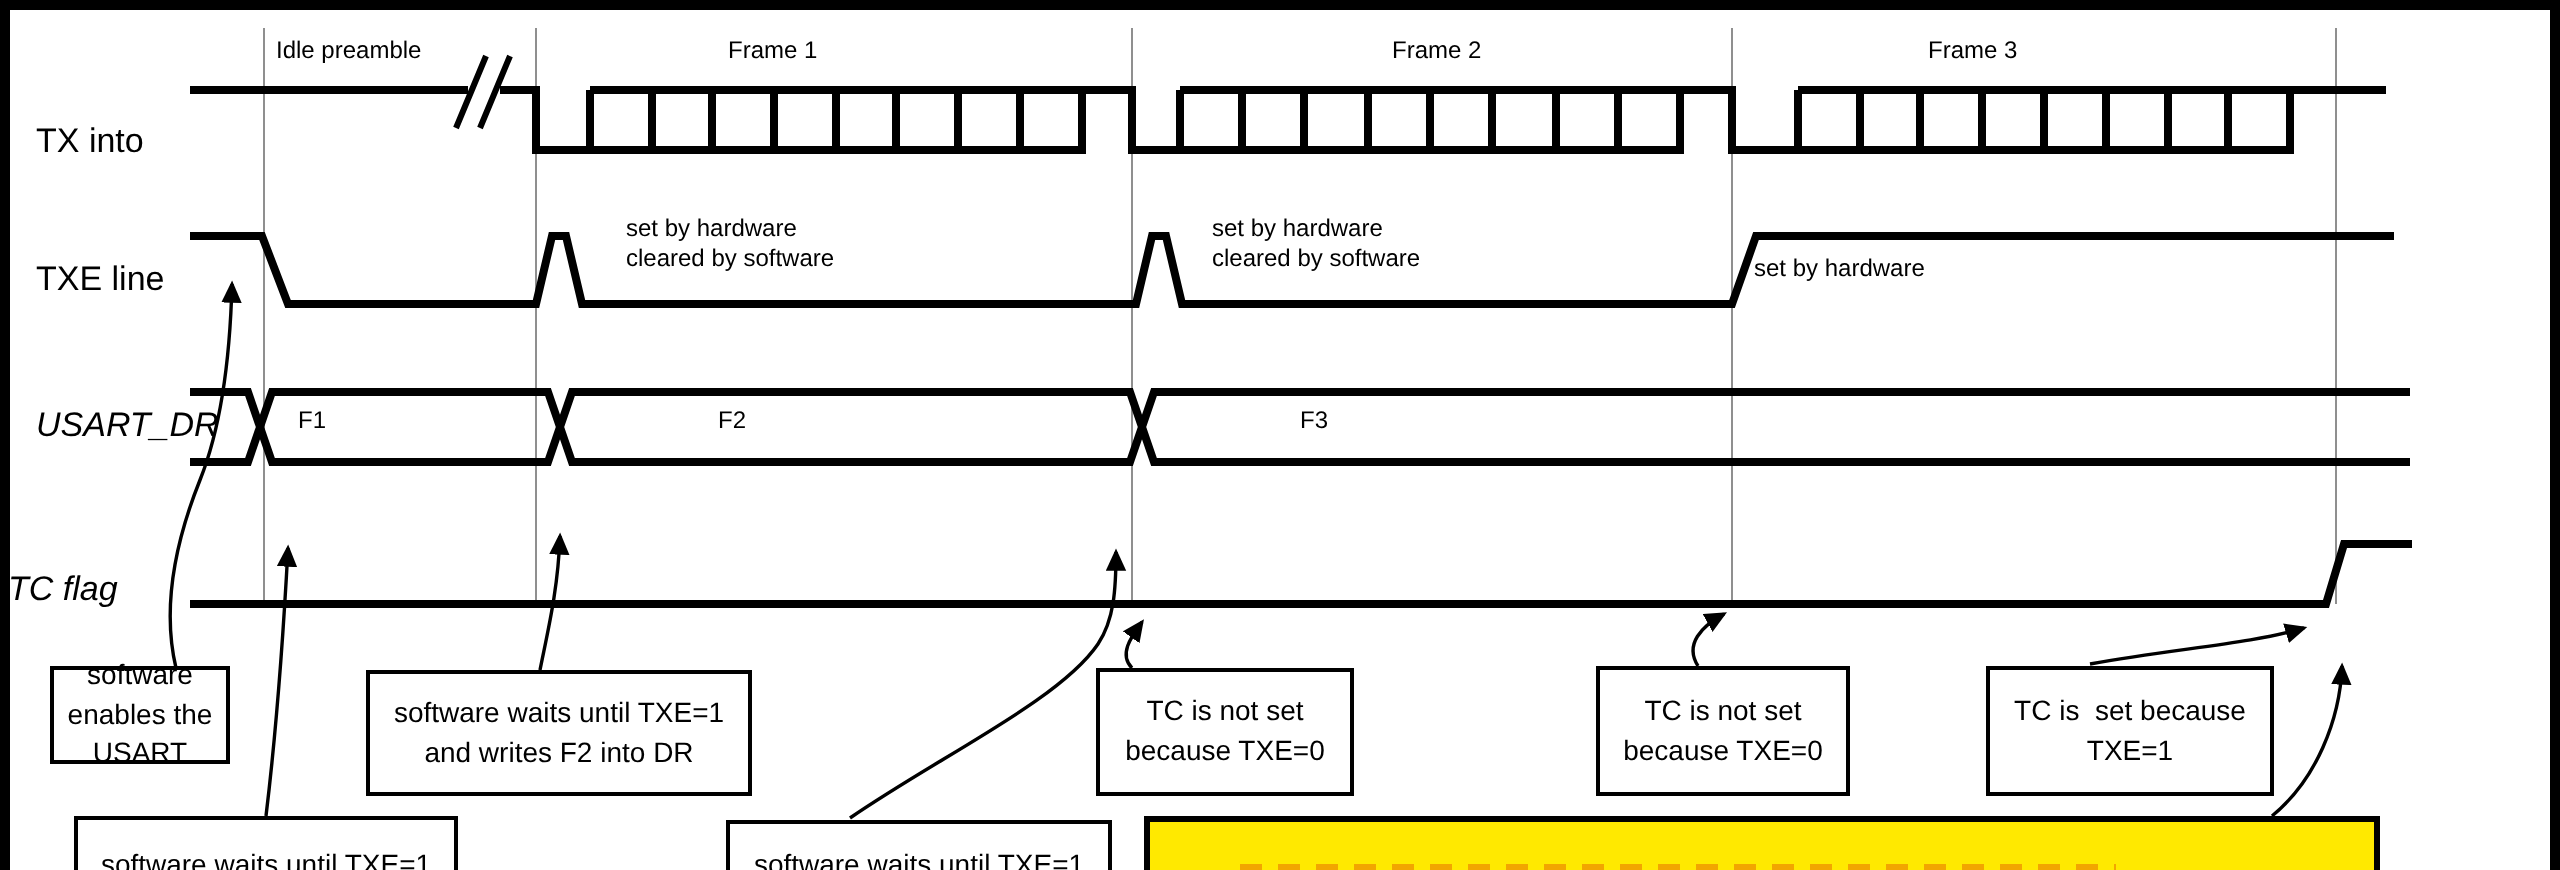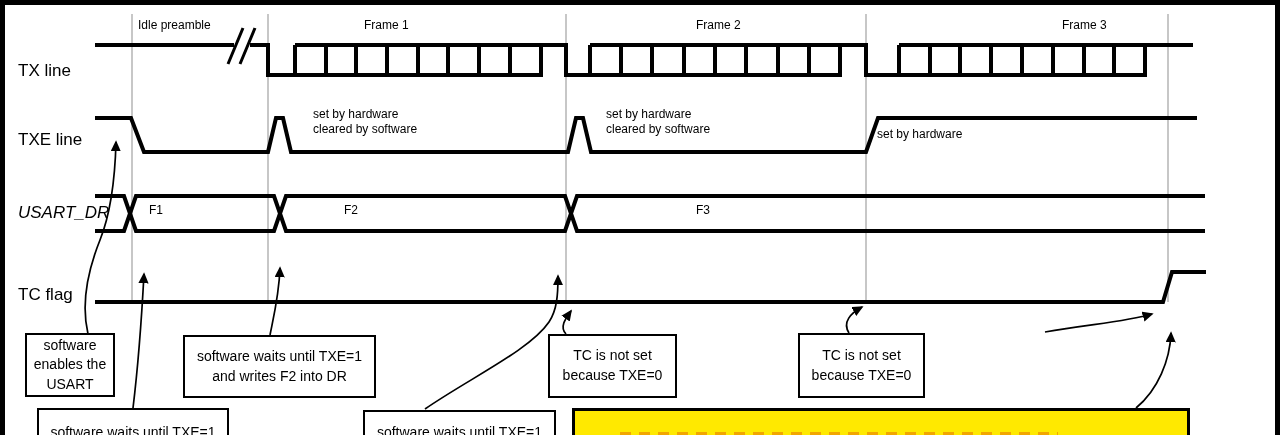--- a/index.html
+++ b/index.html
@@ -67,49 +67,51 @@
     <path class="arrow" marker-end="url(#ah)" d="M270,335 C274,315 279,295 280,268"></path>
     <path class="arrow" marker-end="url(#ah)" d="M425,409 C470,378 530,350 549,322 C557,310 558,295 558,276"></path>
     <path class="arrow" marker-end="url(#ah)" d="M566,334 C559,327 566,318 571,311"></path>
     <path class="arrow" marker-end="url(#ah)" d="M849,333 C842,322 851,313 862,307"></path>
     <path class="arrow" marker-end="url(#ah)" d="M1045,332 C1090,324 1125,322 1152,314"></path>
     <path class="arrow" marker-end="url(#ah)" d="M1136,408 C1158,390 1170,360 1171,333"></path>
 
     <rect class="frameborder" x="2.5" y="2.5" width="1275" height="438"></rect>
   </svg>
 
-  <div class="lbl siglbl" style="left:18px;top:61px;">TX line</div>
+  <div class="lbl siglbl" style="left:18px;top:61px;">TX into</div>
   <div class="lbl siglbl" style="left:18px;top:130px;">TXE line</div>
   <div class="lbl siglbl" style="left:18px;top:203px;font-style:italic;">USART_DR</div>
-  <div class="lbl siglbl" style="left:18px;top:285px;">TC flag</div>
+  <div class="lbl siglbl" style="left:4px;top:285px;font-style:italic;">TC flag</div>
 
   <div class="lbl toplbl" style="left:138px;top:19px;">Idle preamble</div>
   <div class="lbl toplbl" style="left:364px;top:19px;">Frame 1</div>
   <div class="lbl toplbl" style="left:671px;top:19px;margin-left:25px;">Frame 2</div>
-  <div class="lbl toplbl" style="left:1062px;top:19px;">Frame 3</div>
+  <div class="lbl toplbl" style="left:964px;top:19px;">Frame 3</div>
 
   <div class="lbl ann" style="left:313px;top:107px;">set by hardware
 cleared by software</div>
   <div class="lbl ann" style="left:606px;top:107px;">set by hardware
 cleared by software</div>
   <div class="lbl ann" style="left:877px;top:127px;">set by hardware</div>
 
   <div class="lbl buslbl" style="left:149px;top:204px;">F1</div>
-  <div class="lbl buslbl" style="left:344px;top:204px;text-align:center;">F2</div>
-  <div class="lbl buslbl" style="left:650px;top:204px;margin-left:46px;">F3</div>
+  <div class="lbl buslbl" style="left:359px;top:204px;text-align:center;">F2</div>
+  <div class="lbl buslbl" style="left:650px;top:204px;">F3</div>
 
-  <div class="callout" style="left:25px;top:333px;width:90px;height:64px;">software
+  <div class="callout" style="left:25px;top:333px;width:90px;height:49px;">software
 enables the
 USART</div>
   <div class="callout" style="left:183px;top:335px;width:193px;height:63px;">software waits until TXE=1
 and writes F2 into DR</div>
   <div class="callout" style="left:548px;top:334px;width:129px;height:64px;">TC is not set
 because TXE=0</div>
   <div class="callout" style="left:798px;top:333px;width:127px;height:65px;">TC is not set
 because TXE=0</div>
+  <div class="callout" style="left:993px;top:333px;width:144px;height:65px;">TC is  set because
+TXE=1</div>
   <div class="callout topalign" style="left:37px;top:408px;width:192px;height:58px;padding-top:13px;">software waits until TXE=1</div>
   <div class="callout topalign" style="left:363px;top:410px;width:193px;height:56px;padding-top:11px;">software waits until TXE=1</div>
 
   <div class="yellowbox" style="left:572px;top:408px;width:618px;height:56px;">
     <div class="redhint" style="left:45px;top:21px;width:438px;"></div>
   </div>
 
 </div>
 
 </body></html>

